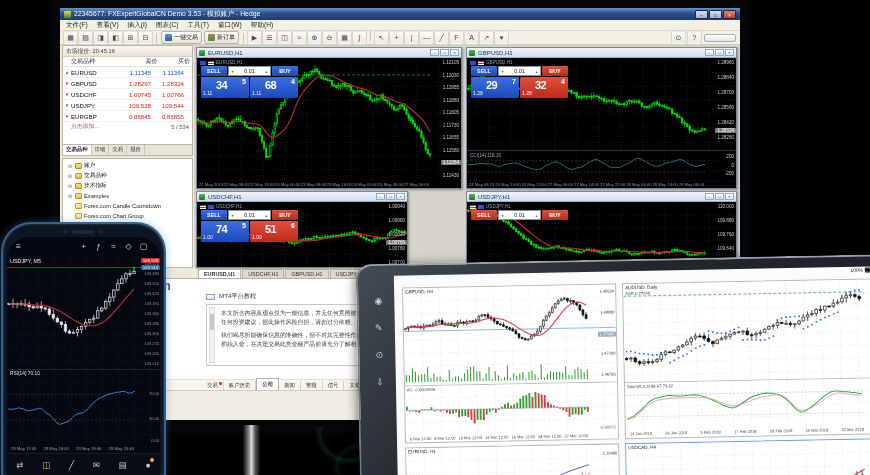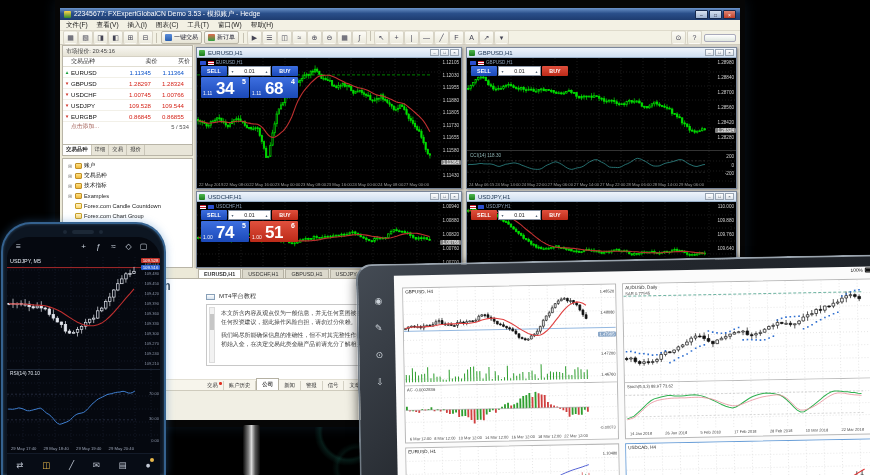--- a/index.html
+++ b/index.html
@@ -47,21 +47,21 @@
   .nti{height:10px;display:flex;align-items:center;gap:2px;padding-left:4px;font-size:5.7px;color:#222;white-space:nowrap;}
   .nti .exp{width:6px;color:#888;font-size:5px;text-align:center;}
   .nti .ico{width:7px;height:6px;border-radius:1px;}
   .nti .ico.folder{background:linear-gradient(#ffe388,#f0b93c);border:1px solid #c09028;box-sizing:border-box;}
   .nti .ico.script{background:linear-gradient(#fff3c8,#ffd970);border:1px solid #c8a028;box-sizing:border-box;}
   
   .mdi{position:absolute;left:134px;top:37px;width:546px;height:223px;background:#d6d3c9;}
   .cw{position:absolute;background:#000;border:1px solid #7a8699;box-sizing:border-box;box-shadow:1px 1px 2px rgba(0,0,0,.35);}
   #cw0{left:2px;top:2px;width:266px;height:142px;}
   #cw1{left:272px;top:2px;width:271px;height:142px;}
-  #cw2{left:2px;top:146px;width:266px;height:77px;}
+  #cw2{left:2px;top:146px;width:212px;height:77px;}
   #cw3{left:272px;top:146px;width:271px;height:77px;}
   .cw-tb{height:10px;background:linear-gradient(#eef4fb,#cfdef0);display:flex;align-items:center;gap:3px;padding:0 2px;font-size:6px;color:#17314f;border-bottom:1px solid #9ab0c8;box-sizing:border-box;}
   .cw-ic{width:6px;height:6px;background:linear-gradient(#4db84d,#1c7a1c);border-radius:1px;}
   .cw-title{flex:1;white-space:nowrap;overflow:hidden;}
   .cw-btns{display:flex;gap:1px;}
   .cw-btns span{width:9px;height:7px;background:linear-gradient(#fff,#dfe5ec);border:1px solid #98a4b2;font-size:4.4px;line-height:6px;text-align:center;color:#345;box-sizing:border-box;}
   .cw-body{position:relative;height:calc(100% - 10px);overflow:hidden;background:#000;}
   .cw-body svg{display:block;}
   .ylab{position:absolute;right:2px;top:2px;display:flex;flex-direction:column;justify-content:space-between;font-size:4.6px;color:#cfcfcf;text-align:right;pointer-events:none;}
   .xlab{position:absolute;left:2px;right:32px;bottom:0;height:8px;display:flex;justify-content:space-between;align-items:center;font-size:4.2px;color:#9a9a9a;white-space:nowrap;overflow:hidden;pointer-events:none;}
@@ -74,21 +74,21 @@
   
   .ocp{position:absolute;left:4px;top:8px;width:97px;}
   .ocp-r1{display:flex;height:10px;gap:1px;}
   .ob{flex:0 0 26px;font-size:5.4px;font-weight:bold;color:#fff;display:grid;place-items:center;border-radius:1px;}
   .ovol{flex:1;background:#fff;border:1px solid #8a96a6;display:flex;align-items:center;font-size:5.4px;color:#222;box-sizing:border-box;}
   .ovol .sp{flex:0 0 7px;color:#567;font-size:4px;text-align:center;}
   .ovol .vv{flex:1;text-align:center;}
   .ocp-r2{display:flex;gap:1px;margin-top:1px;}
   .pb{width:48px;height:21px;position:relative;color:#fff;border-radius:1px;box-sizing:border-box;}
   .pb-pre{position:absolute;left:2px;bottom:2px;font-size:5px;opacity:.95;}
-  .pb-big{position:absolute;left:15px;top:2px;font-size:17px;font-weight:bold;letter-spacing:-.5px;}
+  .pb-big{position:absolute;left:15px;top:2px;font-size:11px;font-weight:bold;letter-spacing:-.5px;}
   .pb-sup{position:absolute;right:3px;top:1px;font-size:7px;font-weight:bold;}
   .col-blue{background:linear-gradient(#3d6fe0,#1b49b8);}
   .col-red{background:linear-gradient(#e0503d,#bc2a18);}
   
   .charttabs{position:absolute;left:136px;top:260px;width:544px;height:10px;background:#e8e5d8;border-top:1px solid #b5b1a3;display:flex;gap:1px;padding-left:2px;box-sizing:border-box;}
   .charttabs .xtab{padding:0 5px;border:1px solid #b5b1a3;border-bottom:0;background:#dcd9cc;color:#333;height:9px;line-height:9px;font-size:5.4px;}
   .charttabs .xtab.act{background:#fff;font-weight:bold;}
   .terminal{position:absolute;left:0;top:270px;width:680px;height:112px;background:#fff;border-top:1px solid #b5b1a3;box-sizing:border-box;}
   .logo-m{position:absolute;left:100px;top:0;font-size:12px;font-weight:bold;color:#41505e;}
   .mailrow{position:absolute;left:146px;top:13px;display:flex;gap:4px;align-items:center;font-size:6.2px;color:#333;}
@@ -905,20 +905,32 @@
             </div>
           <div class="ocp">
               <div class="ocp-r1">
                 <span class="ob col-blue">SELL</span>
                 <span class="ovol">
                   <span class="sp">▾</span>
                   <span class="vv">0.01</span>
                   <span class="sp">▴</span>
                 </span>
                 <span class="ob col-red">BUY</span>
+              </div>
+              <div class="ocp-r2">
+                <span class="pb col-blue">
+                  <span class="pb-pre">1.28</span>
+                  <span class="pb-big">29</span>
+                  <span class="pb-sup">7</span>
+                </span>
+                <span class="pb col-red">
+                  <span class="pb-pre">1.28</span>
+                  <span class="pb-big">32</span>
+                  <span class="pb-sup">4</span>
+                </span>
               </div>
             </div>
           <div class="pricebox" style="top:70px">1.28324</div>
         </div>
       </div>
 
       <div class="cw" id="cw2">
         <div class="cw-tb">
           <span class="cw-ic"></span>
           <span class="cw-title">USDCHF,H1</span>

